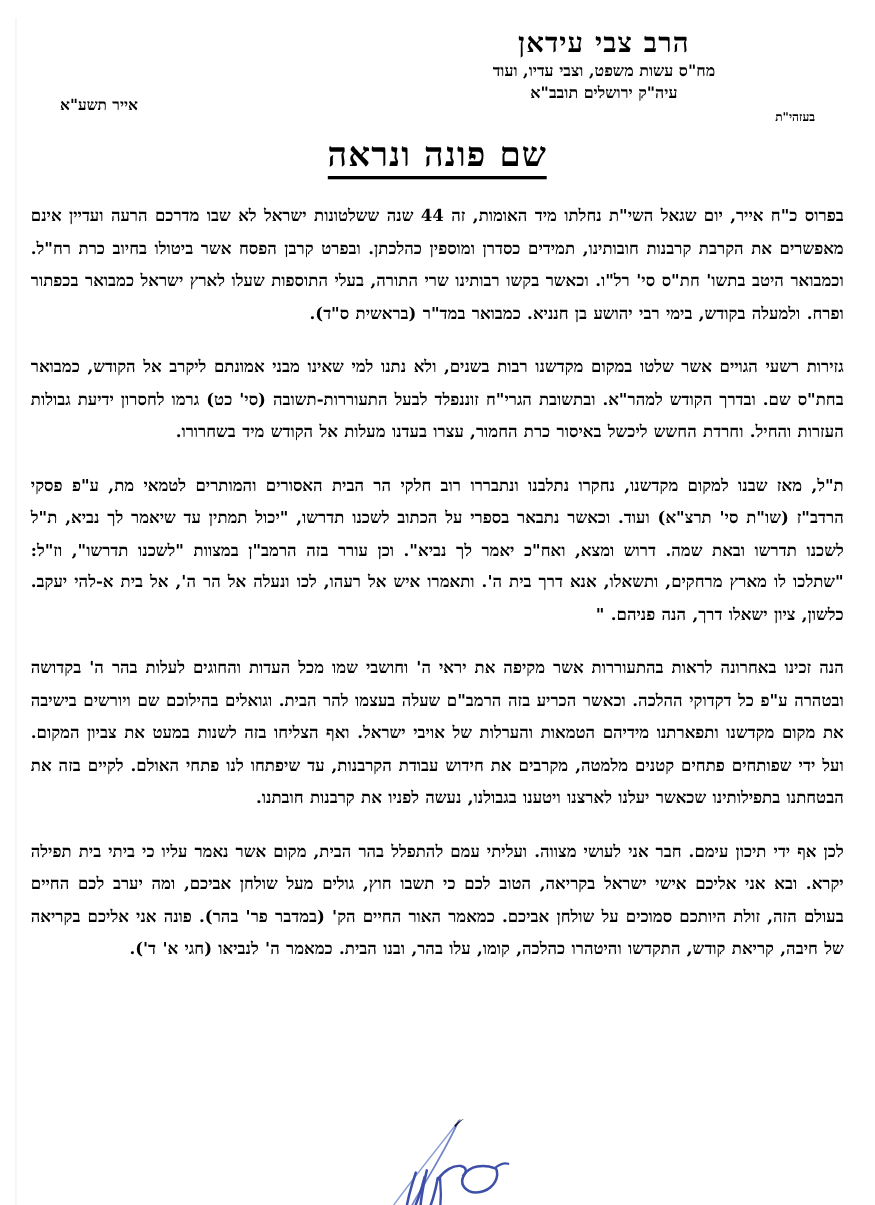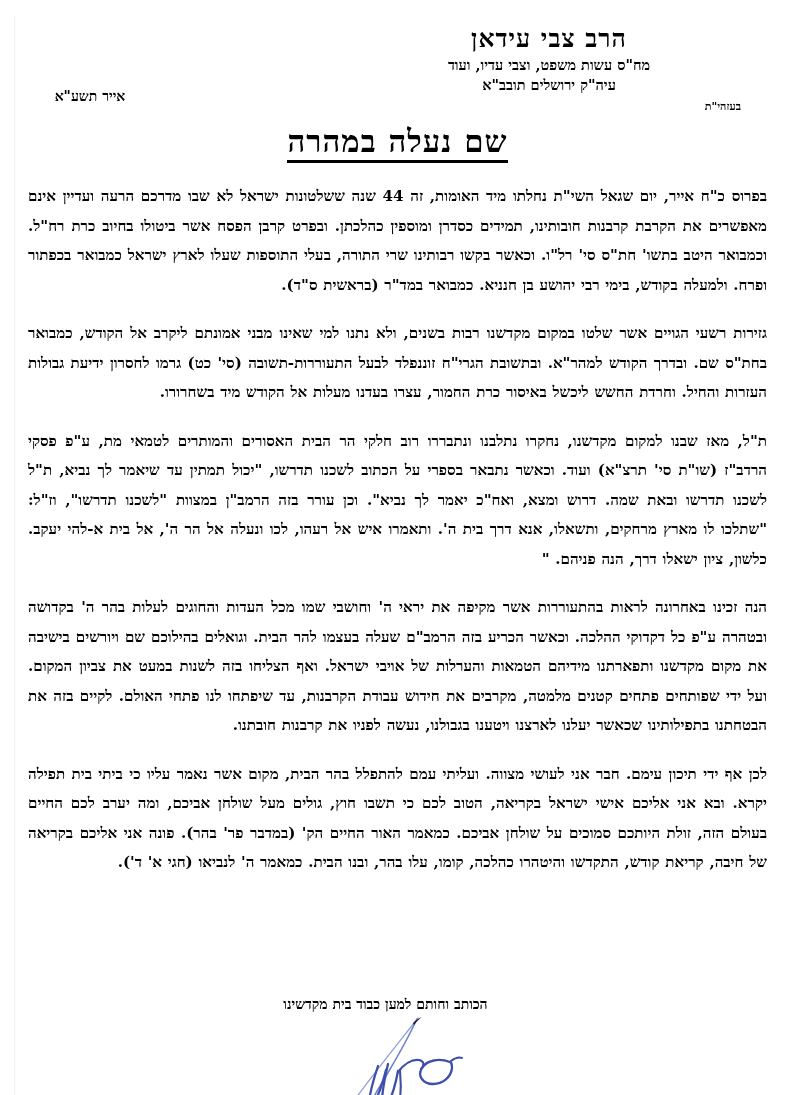--- a/index.html
+++ b/index.html
@@ -171,34 +171,31 @@
     <div class="lh-name">הרב צבי עידאן</div>
     <div class="lh-sub">מח"ס עשות משפט, וצבי עדיו, ועוד</div>
     <div class="lh-sub">עיה"ק ירושלים תובב"א</div>
   </div>
 
   <div class="besiyata">בעזהי"ת</div>
 
   <div class="hebrew-date">אייר תשע"א</div>
 
   <div class="doc-title-wrap">
-    <span class="doc-title">שם נעלה במהרה</span>
+    <span class="doc-title">שם פונה ונראה</span>
   </div>
 
   <div class="body-text">
     <p class="para">בפרוס כ"ח אייר, יום שגאל השי"ת נחלתו מיד האומות, זה 44 שנה ששלטונות ישראל לא שבו מדרכם הרעה ועדיין אינם מאפשרים את הקרבת קרבנות חובותינו, תמידים כסדרן ומוספין כהלכתן. ובפרט קרבן הפסח אשר ביטולו בחיוב כרת רח"ל. וכמבואר היטב בתשו' חת"ס סי' רל"ו. וכאשר בקשו רבותינו שרי התורה, בעלי התוספות שעלו לארץ ישראל כמבואר בכפתור ופרח. ולמעלה בקודש, בימי רבי יהושע בן חנניא. כמבואר במד"ר (בראשית ס"ד).</p>
     <p class="para">גזירות רשעי הגויים אשר שלטו במקום מקדשנו רבות בשנים, ולא נתנו למי שאינו מבני אמונתם ליקרב אל הקודש, כמבואר בחת"ס שם. ובדרך הקודש למהר"א. ובתשובת הגרי"ח זוננפלד לבעל התעוררות-תשובה (סי' כט) גרמו לחסרון ידיעת גבולות העזרות והחיל. וחרדת החשש ליכשל באיסור כרת החמור, עצרו בעדנו מעלות אל הקודש מיד בשחרורו.</p>
     <p class="para">ת"ל, מאז שבנו למקום מקדשנו, נחקרו נתלבנו ונתבררו רוב חלקי הר הבית האסורים והמותרים לטמאי מת, ע"פ פסקי הרדב"ז (שו"ת סי' תרצ"א) ועוד. וכאשר נתבאר בספרי על הכתוב לשכנו תדרשו, "יכול תמתין עד שיאמר לך נביא, ת"ל לשכנו תדרשו ובאת שמה. דרוש ומצא, ואח"כ יאמר לך נביא". וכן עורר בזה הרמב"ן במצוות "לשכנו תדרשו", וז"ל: "שתלכו לו מארץ מרחקים, ותשאלו, אנא דרך בית ה'. ותאמרו איש אל רעהו, לכו ונעלה אל הר ה', אל בית א-להי יעקב. כלשון, ציון ישאלו דרך, הנה פניהם. "</p>
     <p class="para">הנה זכינו באחרונה לראות בהתעוררות אשר מקיפה את יראי ה' וחושבי שמו מכל העדות והחוגים לעלות בהר ה' בקדושה ובטהרה ע"פ כל דקדוקי ההלכה. וכאשר הכריע בזה הרמב"ם שעלה בעצמו להר הבית. וגואלים בהילוכם שם ויורשים בישיבה את מקום מקדשנו ותפארתנו מידיהם הטמאות והערלות של אויבי ישראל. ואף הצליחו בזה לשנות במעט את צביון המקום. ועל ידי שפותחים פתחים קטנים מלמטה, מקרבים את חידוש עבודת הקרבנות, עד שיפתחו לנו פתחי האולם. לקיים בזה את הבטחתנו בתפילותינו שכאשר יעלנו לארצנו ויטענו בגבולנו, נעשה לפניו את קרבנות חובתנו.</p>
     <p class="para">לכן אף ידי תיכון עימם. חבר אני לעושי מצווה. ועליתי עמם להתפלל בהר הבית, מקום אשר נאמר עליו כי ביתי בית תפילה יקרא. ובא אני אליכם אישי ישראל בקריאה, הטוב לכם כי תשבו חוץ, גולים מעל שולחן אביכם, ומה יערב לכם החיים בעולם הזה, זולת היותכם סמוכים על שולחן אביכם. כמאמר האור החיים הק' (במדבר פר' בהר). פונה אני אליכם בקריאה של חיבה, קריאת קודש, התקדשו והיטהרו כהלכה, קומו, עלו בהר, ובנו הבית. כמאמר ה' לנביאו (חגי א' ד').</p>
   </div>
 
-  <div class="sig-block">
-    <span class="sig-caption">הכותב וחותם למען כבוד בית מקדשינו</span>
-  </div>
 
   <svg class="sig-art" viewBox="0 0 220 96">
 
     <path d="M118 4 C104 22, 78 54, 56 84 C50 92, 46 96, 44 96" fill="none" stroke="#8fa0d8" stroke-width="1.3" stroke-linecap="round"></path>
     <path d="M117 5 C110 20, 98 42, 86 62 C80 72, 74 82, 70 90" fill="none" stroke="#7183c9" stroke-width="1.6" stroke-linecap="round"></path>
 
     <path d="M113 9 C116 6, 119 4, 122 3 C119 5, 116 8, 114 11 Z" fill="#1c1c2e"></path>
 
     <path d="M78 52 C74 64, 70 78, 69 88 C68 94, 71 95, 74 90 C78 82, 83 68, 86 56" fill="none" stroke="#3d4fa8" stroke-width="2.3" stroke-linecap="round"></path>
 

